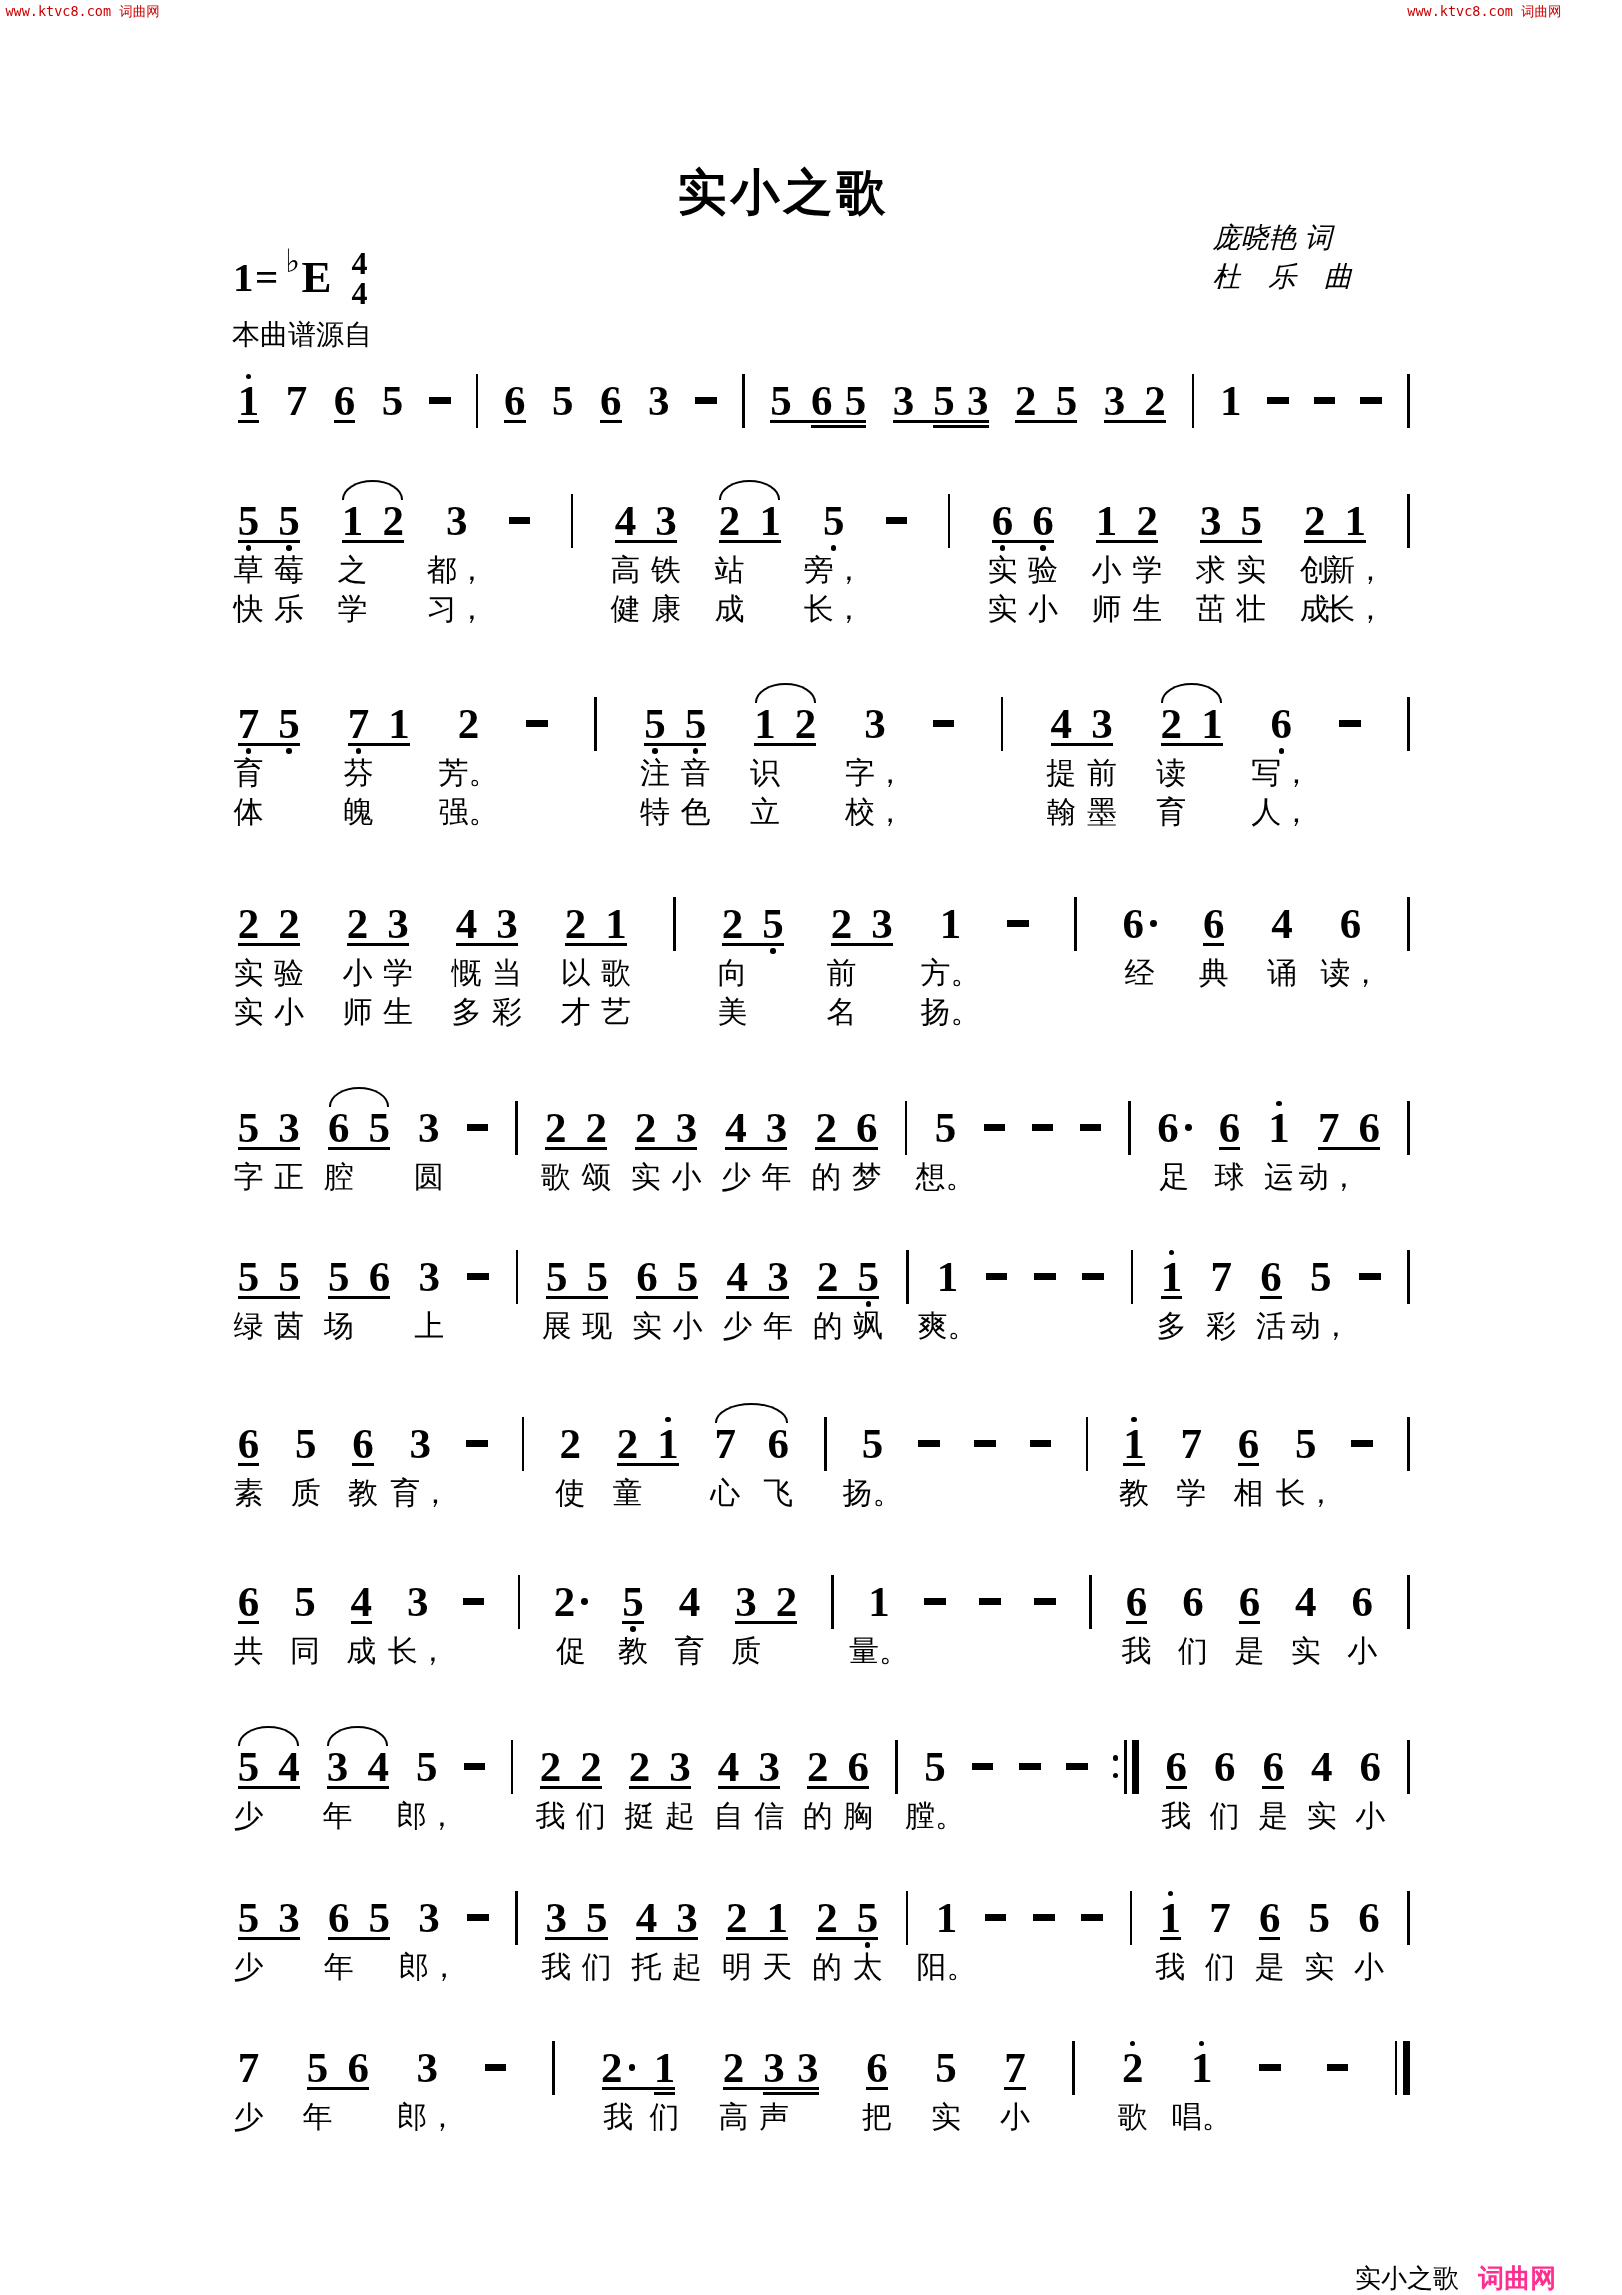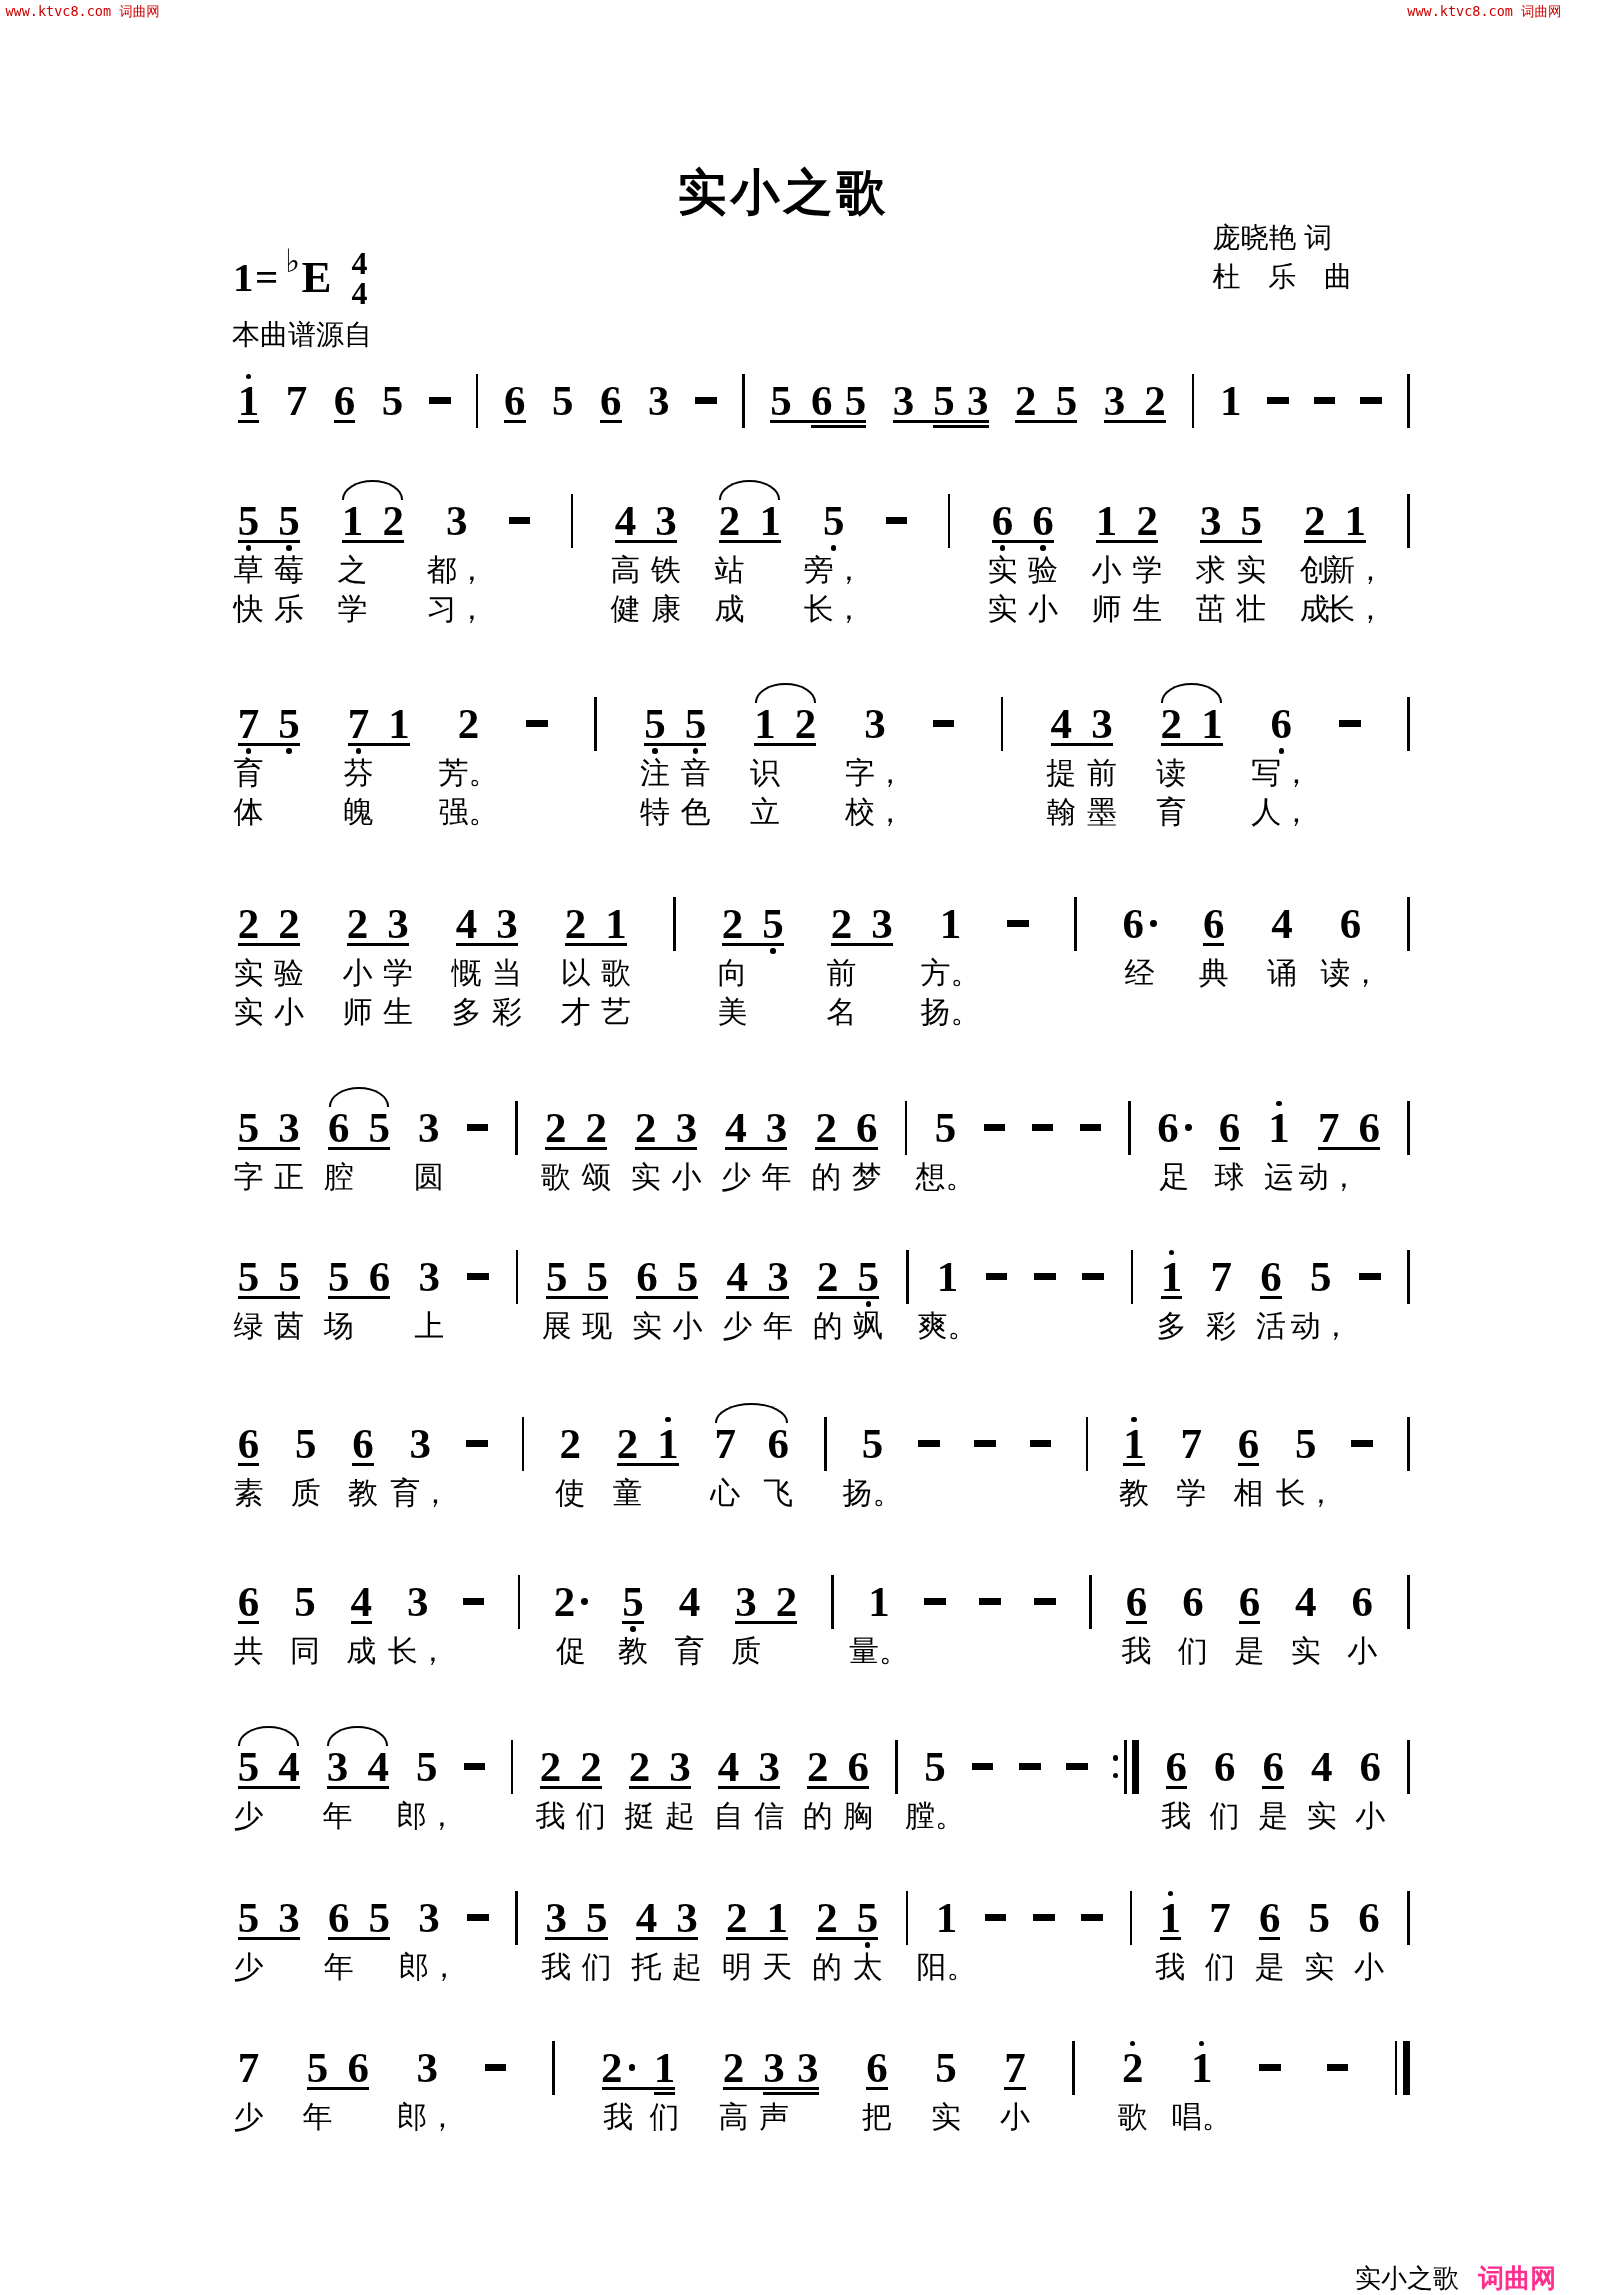--- a/index.html
+++ b/index.html
@@ -4,21 +4,21 @@
 <style>
   html,body{margin:0;padding:0;background:#ffffff;}
   .page{position:relative;width:1567px;height:2295px;background:#fff;overflow:hidden;
         font-family:"Liberation Sans",sans-serif;color:#000;}
   
   .wm{position:absolute;top:2.7px;font-family:"DejaVu Sans Mono",monospace;font-size:13.5px;}
   .wm.left{left:5.4px;} .wm.right{right:5.4px;}
   
   .title{position:absolute;top:160px;left:50%;transform:translateX(-50%);
          font-size:49px;font-weight:700;letter-spacing:4px;white-space:nowrap;}
-  .credits{position:absolute;top:218px;right:215px;text-align:justify;font-size:28px;line-height:39px;}
+  .credits{position:absolute;top:218px;right:215px;text-align:justify;font-size:28px;line-height:39px;font-style:italic;}
   .credits .row{display:block;white-space:nowrap;}
   .credits .composer{word-spacing:20px;}
   .keysig{position:absolute;left:233px;top:252px;display:flex;align-items:flex-start;
           font-family:"Liberation Serif",serif;font-weight:700;}
   .keysig .kp{font-size:41px;line-height:50px;letter-spacing:1.4px;}
   .keysig .kflat{font-size:32px;line-height:32px;margin:-6.8px 1.4px 0 5.4px;font-family:"DejaVu Sans",sans-serif;}
   .keysig .klet{font-size:45px;line-height:50px;}
   .keysig .meter{margin-left:20px;text-align:center;margin-top:-4px;}
   .meter .mn,.meter .md{font-size:32px;line-height:30px;display:block;font-weight:700;}
   .meter .mbar{width:26px;height:3.4px;background:#000;margin:1.4px auto;}

